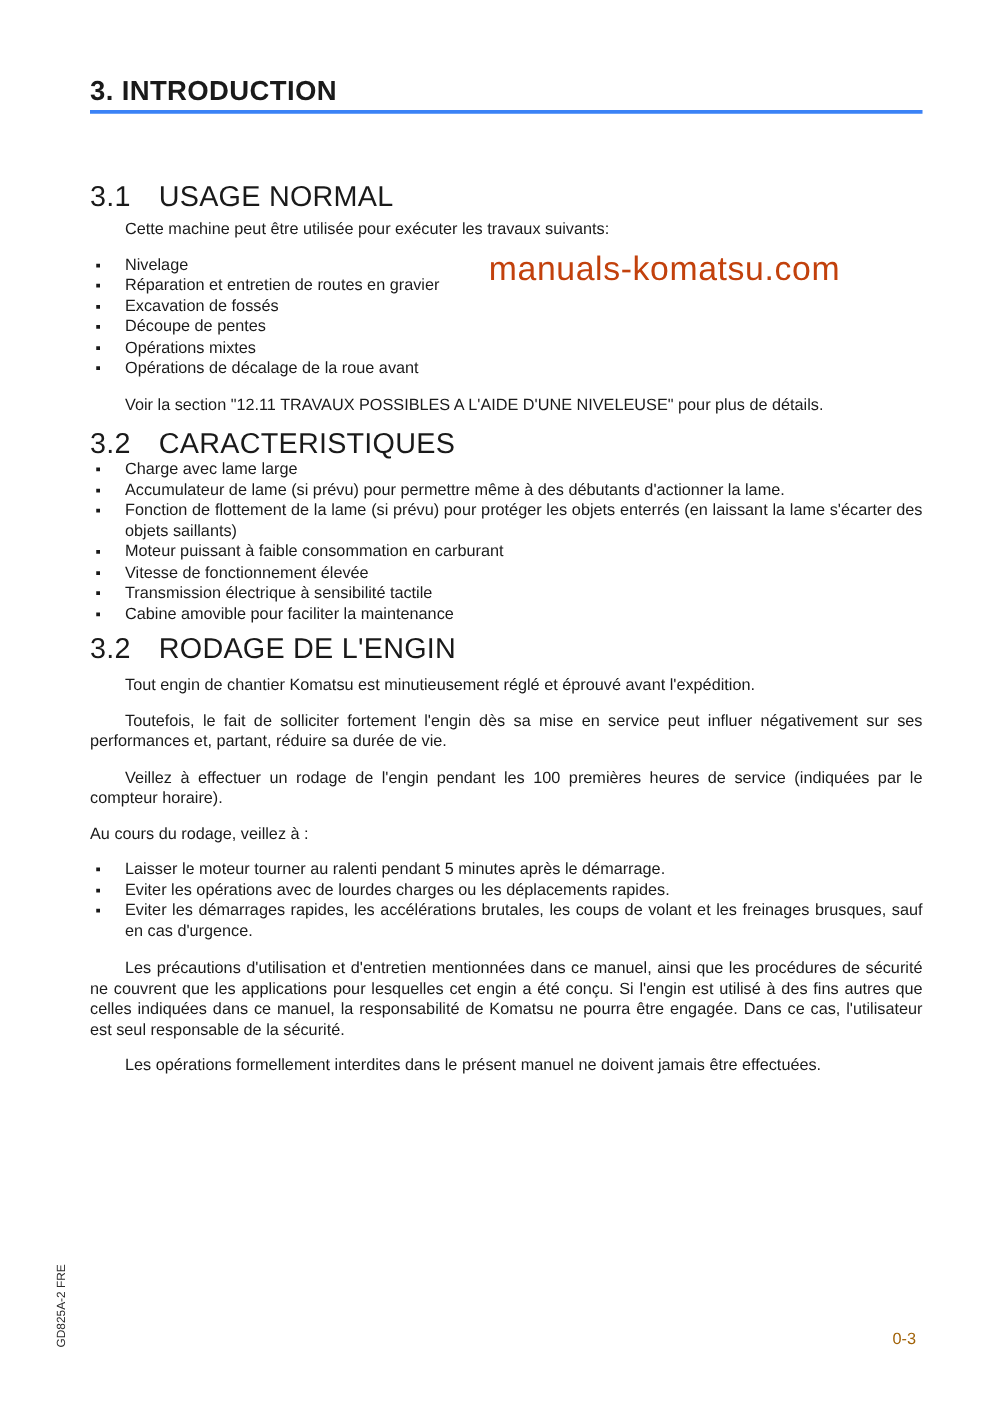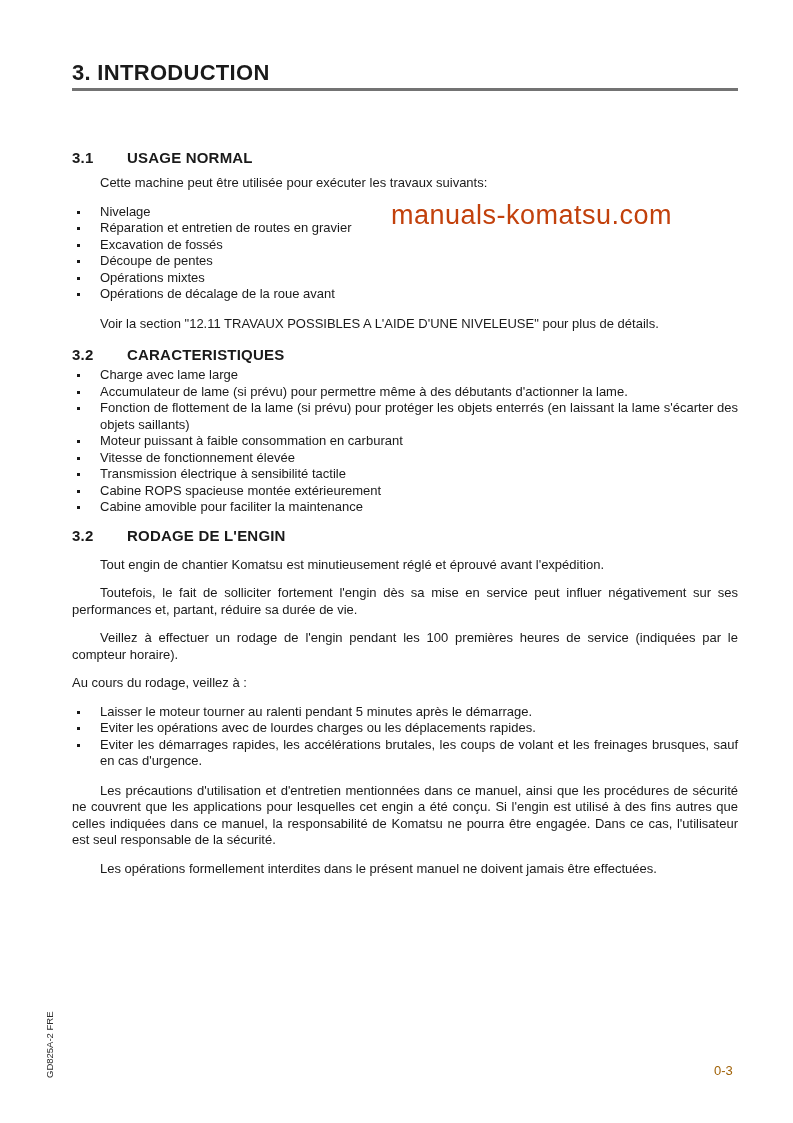--- a/index.html
+++ b/index.html
@@ -16,27 +16,27 @@
     position: absolute;
     left: 72px;
     top: 60px;
     width: 666px;
   }
   .doc-title {
     font-size: 22px;
     line-height: 26px;
     font-weight: bold;
     letter-spacing: 0.3px;
-    border-bottom: 3px solid #737373;
+    border-bottom: 3px solid #3b82f6;
     padding-bottom: 2px;
   }
   .section-heading {
     display: flex;
-    font-weight: bold;
-    font-size: 15px;
+    font-weight: normal;
+    font-size: 23px;
     line-height: 19px;
     letter-spacing: 0.2px;
   }
   .section-heading .sec-num { flex: 0 0 55px; }
   .body-text {
     font-size: 13px;
     line-height: 16.5px;
     text-align: justify;
     margin-top: 12px;
   }
@@ -187,26 +187,20 @@
     <li class="bullet-row">
       <span class="bullet-cell">
           <span class="bullet-square"></span>
         </span>
       <span class="bullet-text">Transmission électrique à sensibilité tactile</span>
     </li>
     <li class="bullet-row">
       <span class="bullet-cell">
           <span class="bullet-square"></span>
         </span>
-      <span class="bullet-text">Cabine ROPS spacieuse montée extérieurement</span>
-    </li>
-    <li class="bullet-row">
-      <span class="bullet-cell">
-          <span class="bullet-square"></span>
-        </span>
       <span class="bullet-text">Cabine amovible pour faciliter la maintenance</span>
     </li>
   </ul>
 
   <h2 class="section-heading mt-sec3">
     <span class="sec-num">3.2</span>
     <span class="sec-label">RODAGE DE L'ENGIN</span>
   </h2>
 
   <p class="body-text indent">Tout engin de chantier Komatsu est minutieusement réglé et éprouvé avant l'expédition.</p>

